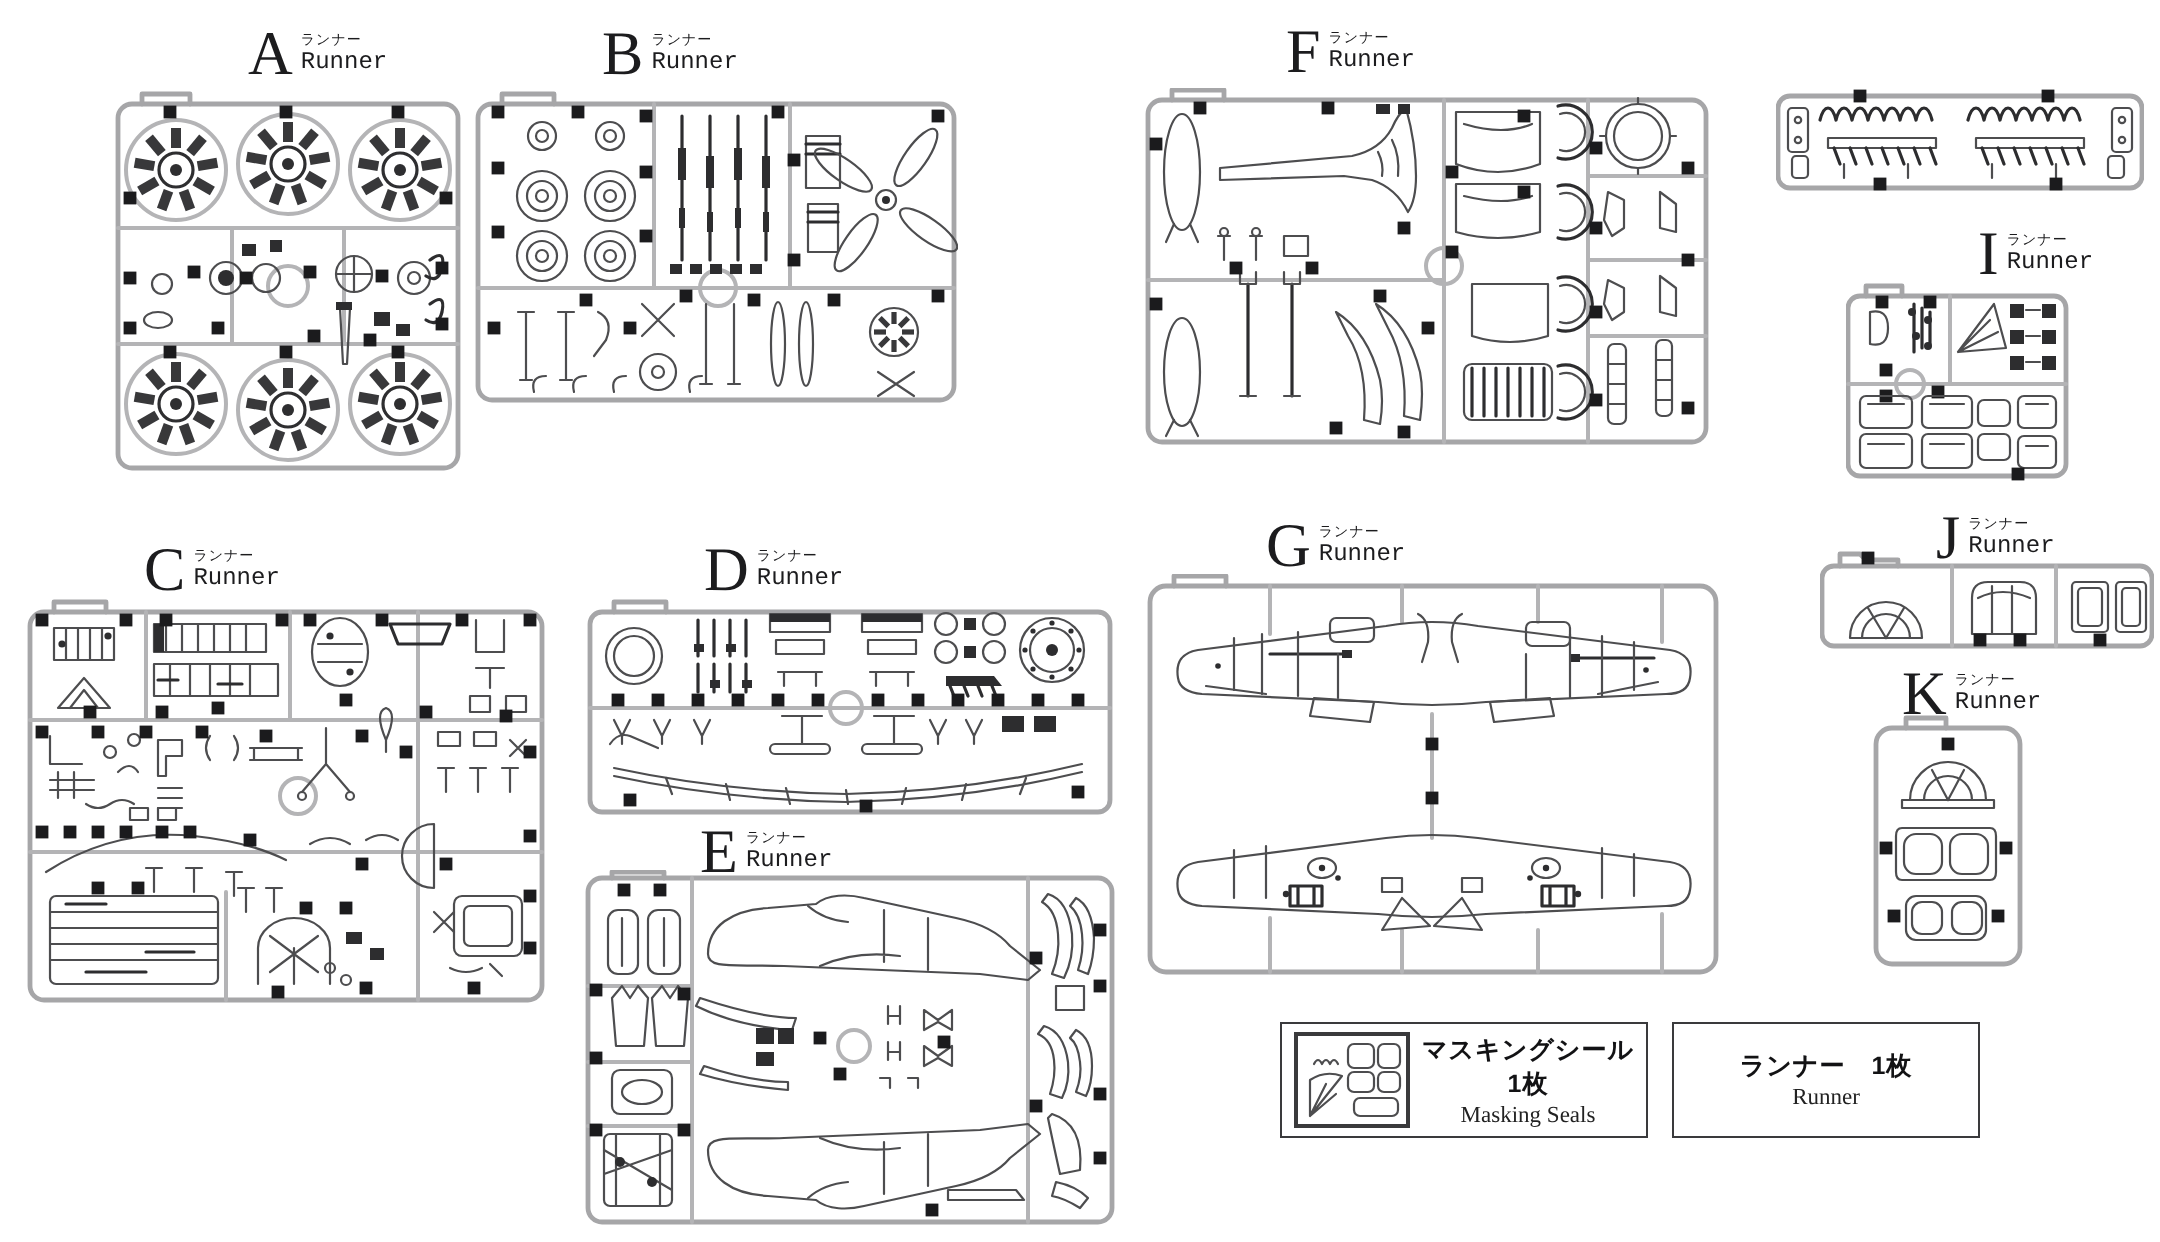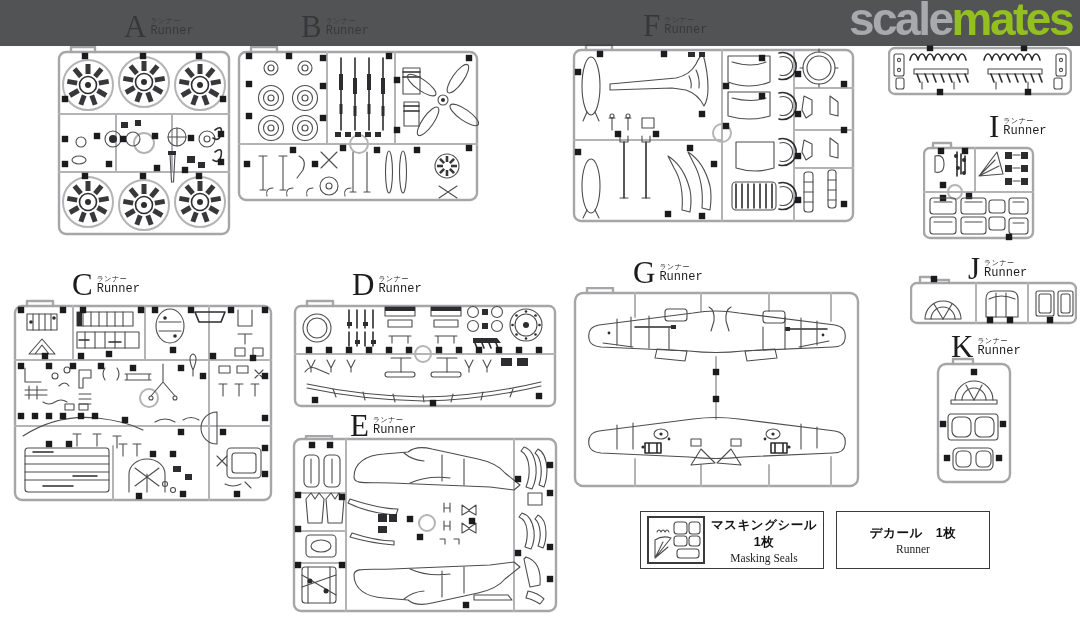--- a/index.html
+++ b/index.html
@@ -807,24 +807,19 @@
       <rect class="p" x="30" y="33" width="22" height="9" rx="3"></rect>
     </svg>
     <div class="ib-text">
       <div class="ib-jp">マスキングシール　1枚</div>
       <div class="ib-en">Masking Seals</div>
     </div>
   </div>
 
   <div class="infobox" style="left:836px;top:511px;width:152px;height:56px">
     <div class="ib-text">
-      <div class="ib-jp">デカール　1枚</div>
+      <div class="ib-jp">ランナー　1枚</div>
       <div class="ib-en">Runner</div>
     </div>
   </div>
 
-  <div class="banner">
-    <div class="logo">
-      <span class="lg1">scale</span><span class="lg2">mates</span>
-    </div>
-  </div>
 
 </div>
 
 </body></html>

